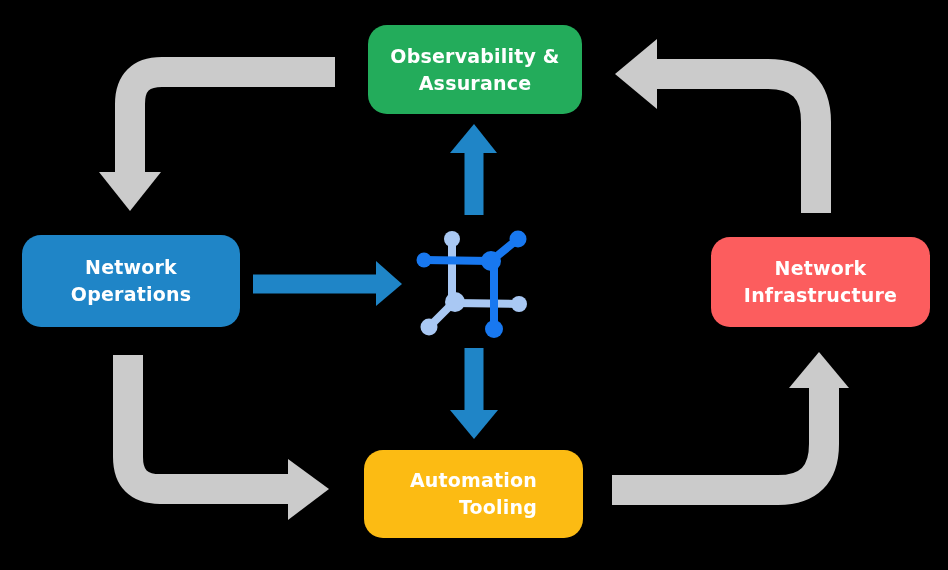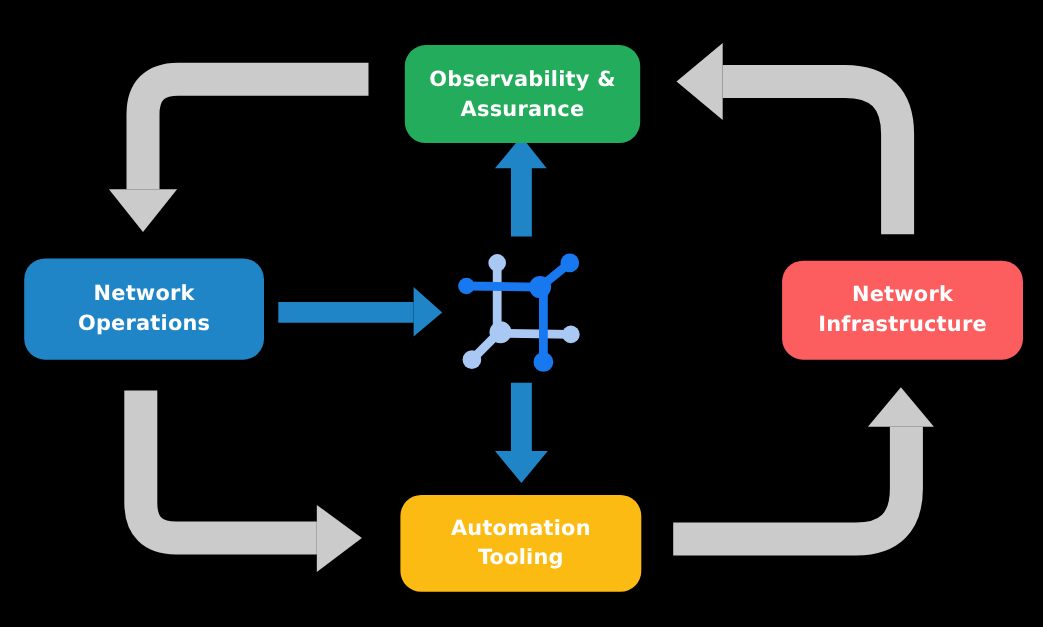--- a/index.html
+++ b/index.html
@@ -24,21 +24,21 @@
     align-items: center;
     justify-content: center;
     text-align: center;
     color: #ffffff;
     font-size: 19px;
     font-weight: 600;
     line-height: 1.4;
     letter-spacing: 0.2px;
     white-space: pre-line;
   }
-  .node-observability  { left: 368px; top: 41px;  width: 214px; height: 89px; }
+  .node-observability  { left: 368px; top: 25px;  width: 214px; height: 89px; }
   .node-operations     { left: 22px;  top: 235px; width: 218px; height: 92px; }
   .node-infrastructure { left: 711px; top: 237px; width: 219px; height: 90px; }
   .node-tooling        { left: 364px; top: 450px; width: 219px; height: 88px; }
 </style>
 </head>
 <body>
 
 <div class="stage">
 
   <svg class="arrow-layer" viewBox="0 0 948 570" xmlns="http://www.w3.org/2000/svg">
@@ -108,18 +108,18 @@
   <div class="node node-operations" style="background: rgb(31, 133, 199);">
     <span>Network
 Operations</span>
   </div>
 
   <div class="node node-infrastructure" style="background: rgb(252, 93, 94);">
     <span>Network
 Infrastructure</span>
   </div>
 
-  <div class="node node-tooling" style="background: rgb(252, 187, 19);">
+  <div class="node node-tooling" style="background: rgb(252, 187, 19); text-align: right;">
     <span>Automation
 Tooling</span>
   </div>
 
 </div>
 
 </body></html>

